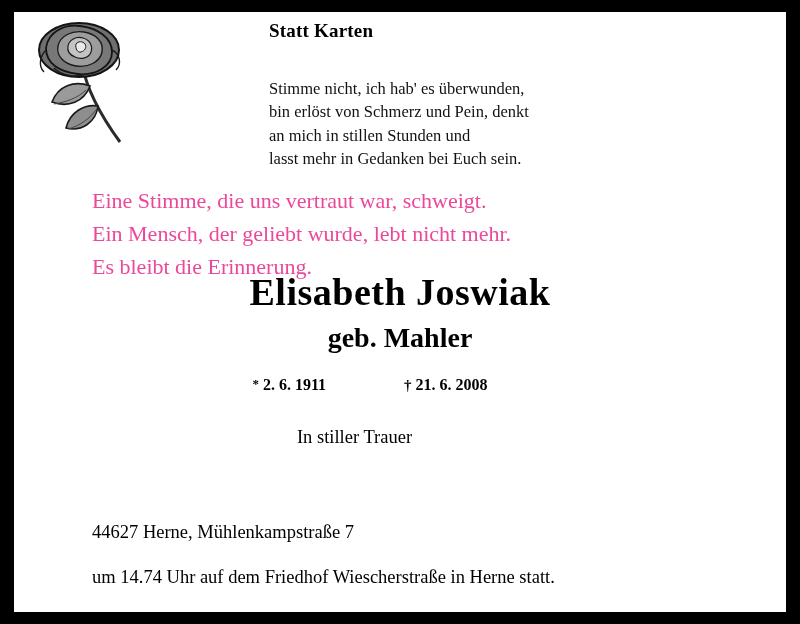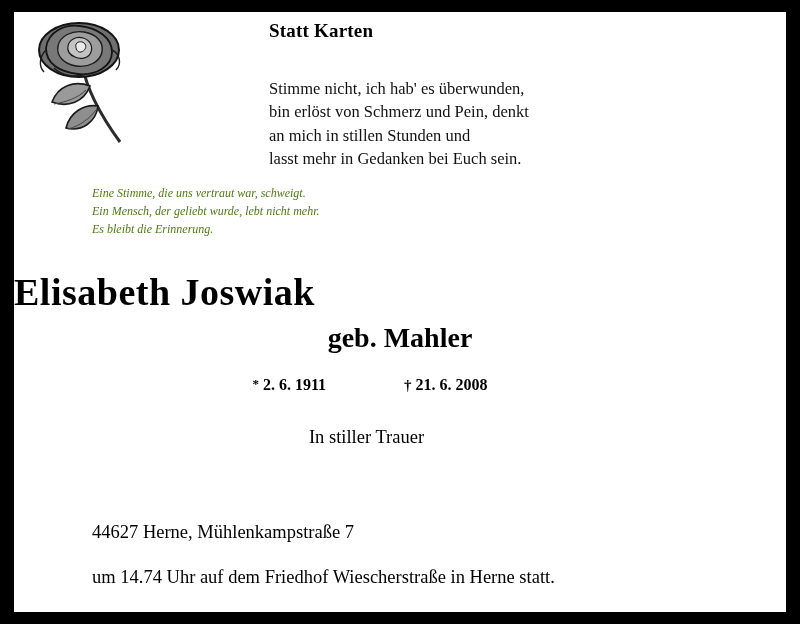--- a/index.html
+++ b/index.html
@@ -44,33 +44,32 @@
     font-size: 16.5px;
     line-height: 1.42;
     color: #111;
   }
   .verse div { white-space: nowrap; }
 
   .intro {
     position: absolute;
     left: 78px;
     top: 172px;
-    font-size: 12px;
+    font-size: 22px;
     line-height: 1.5;
-    color: #4d7c0f;
-    font-style: italic;
+    color: #ec4899;
   }
   .intro div { white-space: nowrap; }
 
   .name {
     position: absolute;
     left: 0;
     top: 258px;
     width: 772px;
-    text-align: left;
+    text-align: center;
     font-size: 38px;
     font-weight: bold;
     letter-spacing: 0.5px;
   }
   .maiden {
     position: absolute;
     left: 0;
     top: 310px;
     width: 772px;
     text-align: center;
@@ -87,21 +86,21 @@
     font-weight: bold;
   }
   .dates .birth { display: inline-block; }
   .dates .gap { display: inline-block; width: 70px; }
   .dates .death { display: inline-block; }
   .sym { font-size: 13px; vertical-align: 2px; }
   .cross { font-size: 15px; }
 
   .mourning {
     position: absolute;
-    left: 12px;
+    left: 0;
     top: 415px;
     width: 681px;
     text-align: center;
     font-size: 18.5px;
   }
   .family {
     position: absolute;
     left: 0;
     top: 452px;
     width: 772px;

